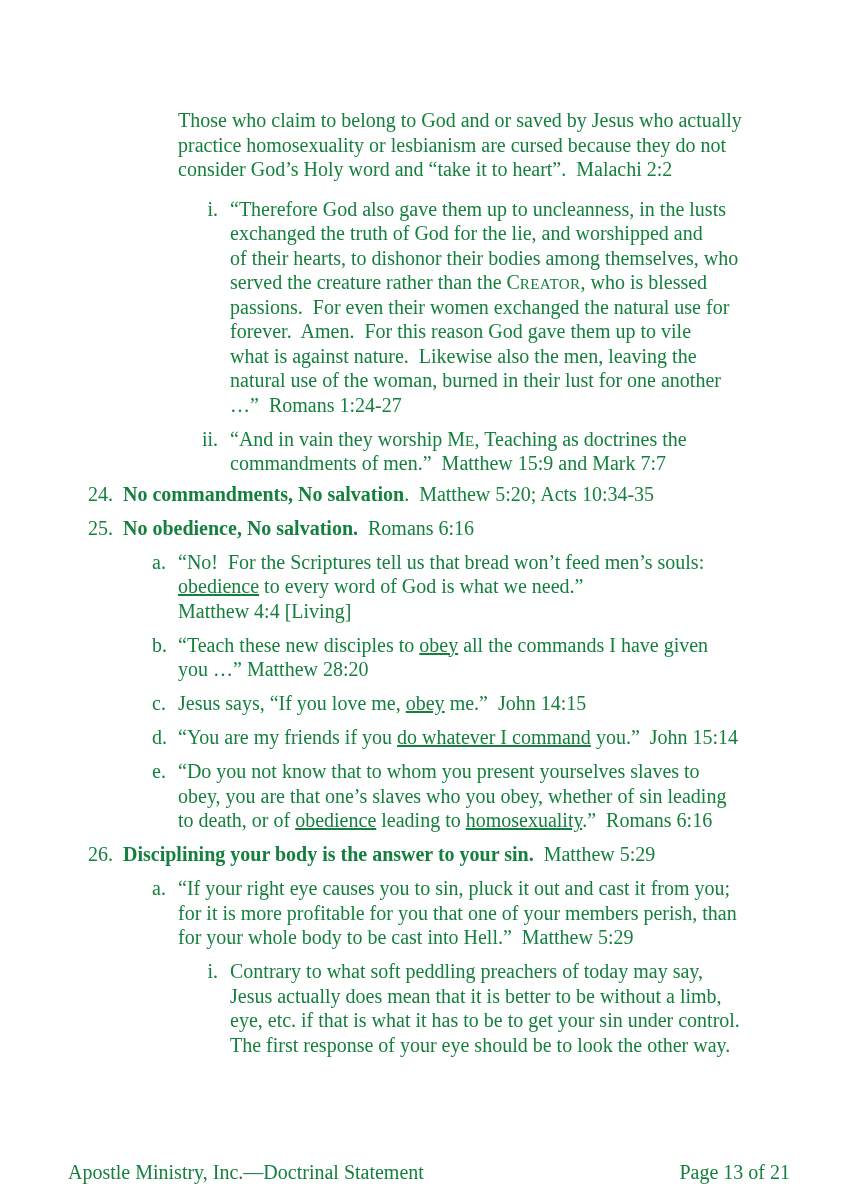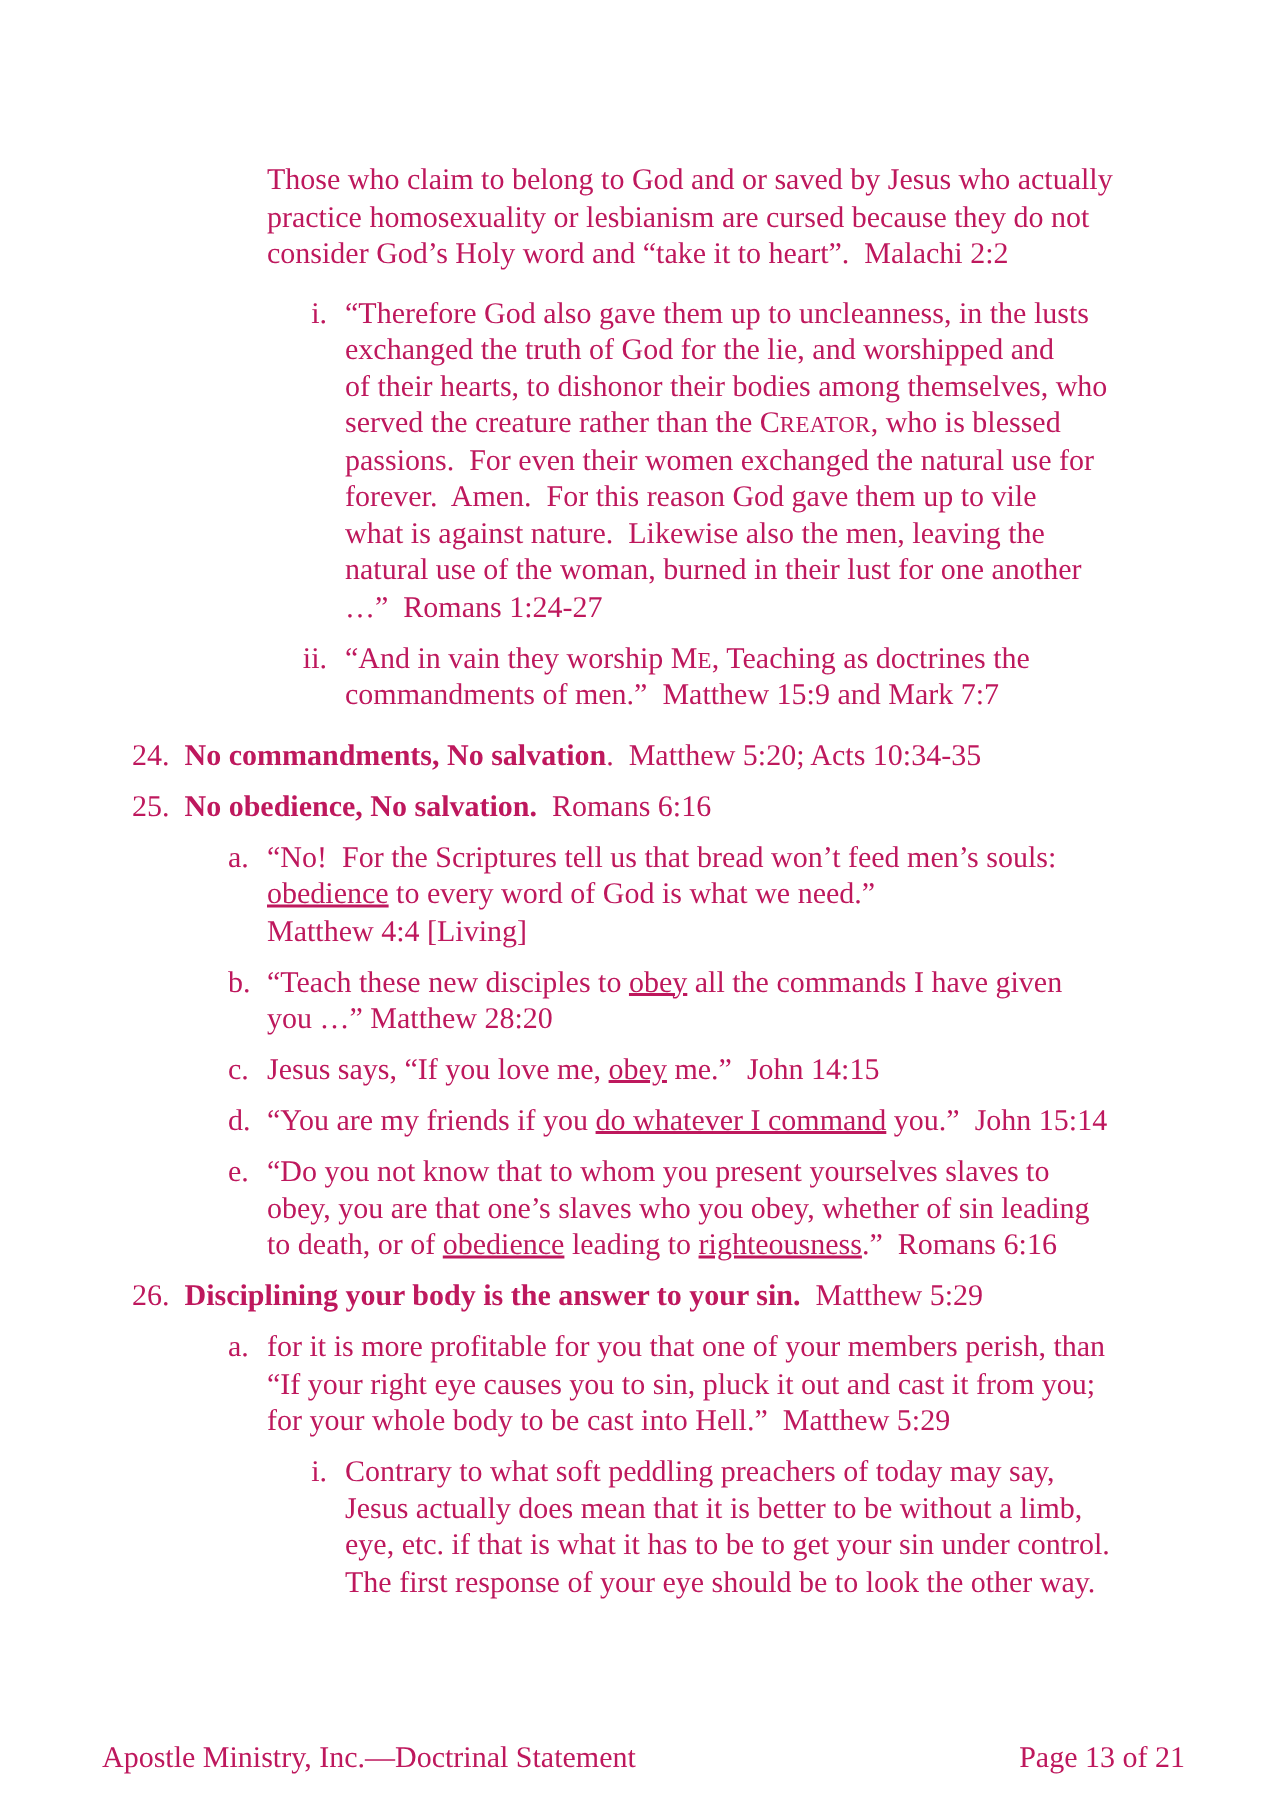--- a/index.html
+++ b/index.html
@@ -6,36 +6,36 @@
     margin: 0;
     padding: 0;
     background: #ffffff;
   }
   .page {
     position: relative;
     width: 850px;
     height: 1200px;
     background: #ffffff;
     font-family: "Liberation Serif", "DejaVu Serif", serif;
-    color: #be185d;
+    color: #15803d;
     overflow: hidden;
   }
   .content {
     position: absolute;
     top: 108px;
     left: 0;
     right: 0;
   }
   .block {
     display: flex;
     font-size: 20px;
     margin-bottom: 9.5px;
   }
   .block.mb-lg { margin-bottom: 15px; }
-  .block.mb-sm { margin-bottom: 16px; }
+  .block.mb-sm { margin-bottom: 6px; }
   .indent-para   { margin-left: 178px; }
   .indent-num    { margin-left: 88px; align-items: flex-end; }
   .indent-letter { margin-left: 152px; }
   .indent-roman  { margin-left: 196px; }
   .marker {
     flex-shrink: 0;
     white-space: pre;
     line-height: 24.5px;
   }
   .indent-num .marker    { width: 35px; }
@@ -137,34 +137,34 @@
         <span class="marker">d.</span>
         <div class="lines">
           <div class="line"><span>“You are my friends if you </span><span class="u">do whatever I command</span><span> you.”  John 15:14</span></div>
         </div>
       </div>
     <div class="block indent-letter">
         <span class="marker">e.</span>
         <div class="lines">
           <div class="line"><span>“Do you not know that to whom you present yourselves slaves to</span></div>
           <div class="line"><span>obey, you are that one’s slaves who you obey, whether of sin leading</span></div>
-          <div class="line"><span>to death, or of </span><span class="u">obedience</span><span> leading to </span><span class="u">righteousness</span><span>.”  Romans 6:16</span></div>
+          <div class="line"><span>to death, or of </span><span class="u">obedience</span><span> leading to </span><span class="u">homosexuality</span><span>.”  Romans 6:16</span></div>
         </div>
       </div>
     <div class="block indent-num">
         <span class="marker">26.</span>
         <div class="lines">
           <div class="line"><span class="b">Disciplining your body is the answer to your sin.</span><span>  Matthew 5:29</span></div>
         </div>
       </div>
     <div class="block indent-letter">
         <span class="marker">a.</span>
         <div class="lines">
+          <div class="line"><span>“If your right eye causes you to sin, pluck it out and cast it from you;</span></div>
           <div class="line"><span>for it is more profitable for you that one of your members perish, than</span></div>
-          <div class="line"><span>“If your right eye causes you to sin, pluck it out and cast it from you;</span></div>
           <div class="line"><span>for your whole body to be cast into Hell.”  Matthew 5:29</span></div>
         </div>
       </div>
     <div class="block indent-roman">
         <span class="marker">i.</span>
         <div class="lines">
           <div class="line"><span>Contrary to what soft peddling preachers of today may say,</span></div>
           <div class="line"><span>Jesus actually does mean that it is better to be without a limb,</span></div>
           <div class="line"><span>eye, etc. if that is what it has to be to get your sin under control.</span></div>
           <div class="line"><span>The first response of your eye should be to look the other way.</span></div>

